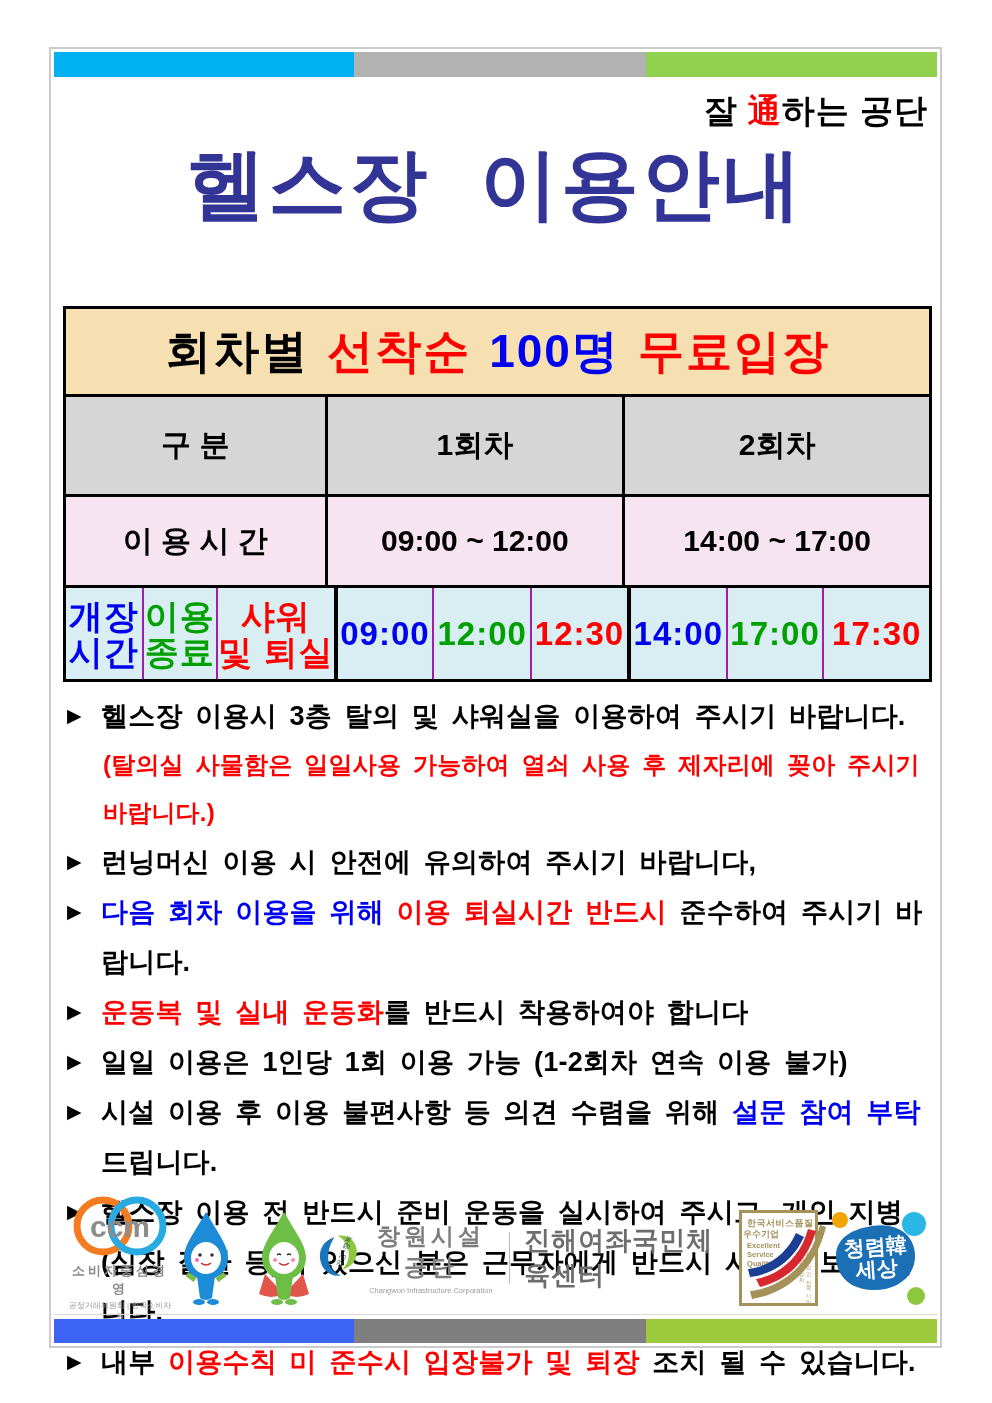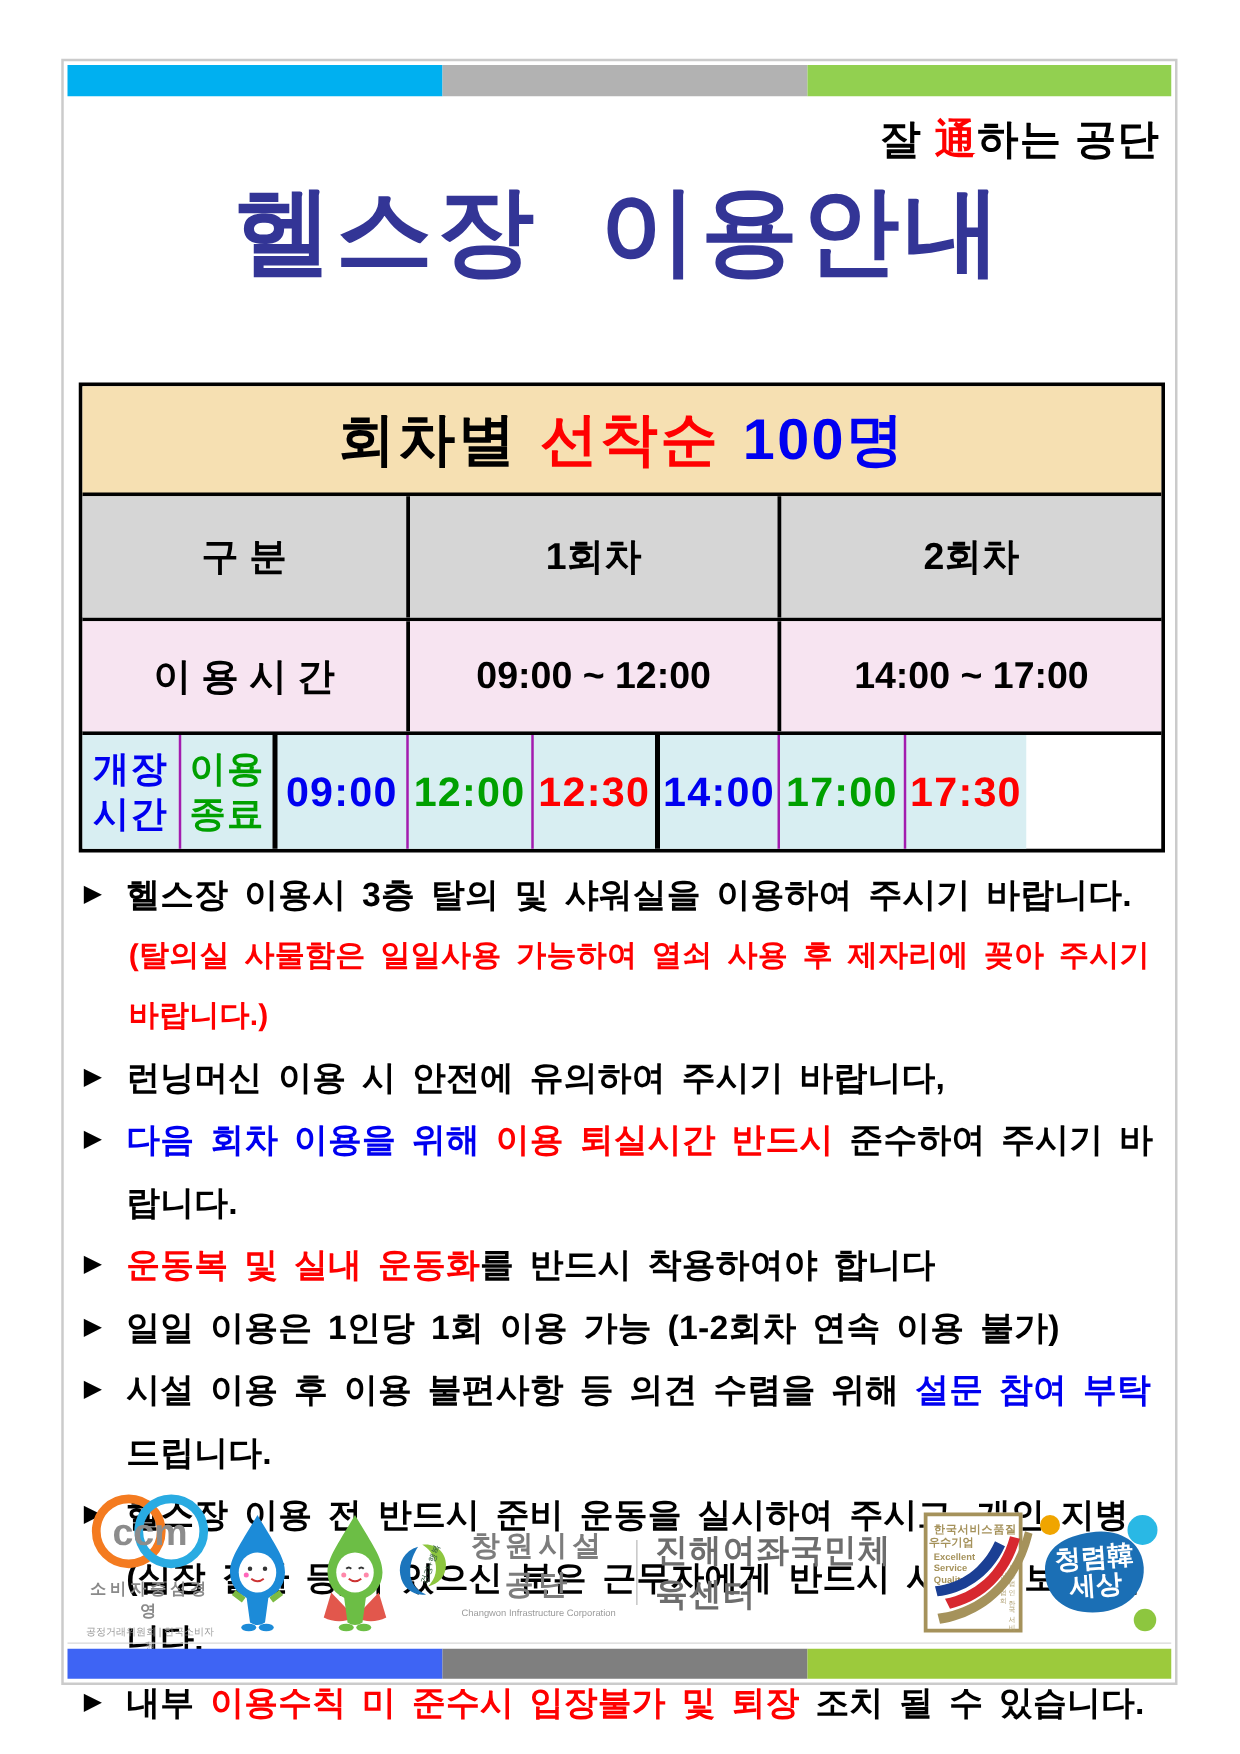--- a/index.html
+++ b/index.html
@@ -32,21 +32,21 @@
   }
   .t-banner span{margin:0 9px;white-space:pre;}
   .t-row{display:grid;}
   .r2,.r3{grid-template-columns:263fr 303fr 312fr;}
   .r4{grid-template-columns:78fr 77fr 108fr 102fr 101fr 100fr 102fr 100fr 110fr;}
   .r2{border-bottom:3px solid #000;}
   .r3{border-bottom:3px solid #000;}
   .cell{display:flex;align-items:center;justify-content:center;font-weight:bold;color:#000;box-sizing:border-box;white-space:pre;}
   .r2 .cell{background:var(--graybg,#D6D6D6);font-size:30px;height:97px;}
   .r3 .cell{background:var(--pinkbg,#F7E4F1);font-size:30px;height:88px;}
-  .r4 .cell{background:var(--bluebg,#D8EEF2);height:91px;flex-direction:column;font-size:29px;line-height:36px;letter-spacing:1px;}
+  .r4 .cell{background:var(--bluebg,#D8EEF2);height:91px;flex-direction:column;font-size:34px;line-height:36px;letter-spacing:1px;}
   .r4 .cell.one{font-size:33px;}
   .r2 .cell + .cell,.r3 .cell + .cell{border-left:3px solid #000;}
   .r4 .cell + .cell{border-left:2px solid #a21caf;}
   .r4 .cell.gs{border-left:4px solid #000;}
 
   .notices{position:absolute;top:642px;left:16px;right:8px;}
   .notice{display:flex;font-size:27px;font-weight:bold;line-height:50px;letter-spacing:0.2px;word-spacing:5px;}
   .notice .marker{width:34px;flex:0 0 34px;font-size:19px;color:#000;}
   .notice .ntext{flex:1;}
   .notice.sub{margin-left:36px;font-size:24px;line-height:48px;}
@@ -98,34 +98,36 @@
 
   <div class="slogan"><span>잘 </span><span class="c-red">通</span><span>하는 공단</span></div>
 
   <div class="main-title">헬스장  이용안내</div>
 
   <div class="gym-table">
     <div class="t-banner">
       <span class="c-black">회차별</span>
       <span class="c-red">선착순</span>
       <span class="c-blue">100명</span>
+      <span class="c-red">무료입장</span>
     </div>
     <div class="t-row r2">
       <div class="cell">구 분</div>
       <div class="cell">1회차</div>
       <div class="cell">2회차</div>
     </div>
     <div class="t-row r3">
       <div class="cell">이 용 시 간</div>
       <div class="cell">09:00 ~ 12:00</div>
       <div class="cell">14:00 ~ 17:00</div>
     </div>
     <div class="t-row r4">
         <div class="cell c-blue two"><div>개장</div><div>시간</div></div>
         <div class="cell c-green two"><div>이용</div><div>종료</div></div>
+        <div class="cell c-red two"><div>샤워</div><div>및 퇴실</div></div>
         <div class="cell c-blue gs one"><div>09:00</div></div>
         <div class="cell c-green one"><div>12:00</div></div>
         <div class="cell c-red one"><div>12:30</div></div>
         <div class="cell c-blue gs one"><div>14:00</div></div>
         <div class="cell c-green one"><div>17:00</div></div>
         <div class="cell c-red one"><div>17:30</div></div>
       </div>
   </div>
 
   <div class="notices">

